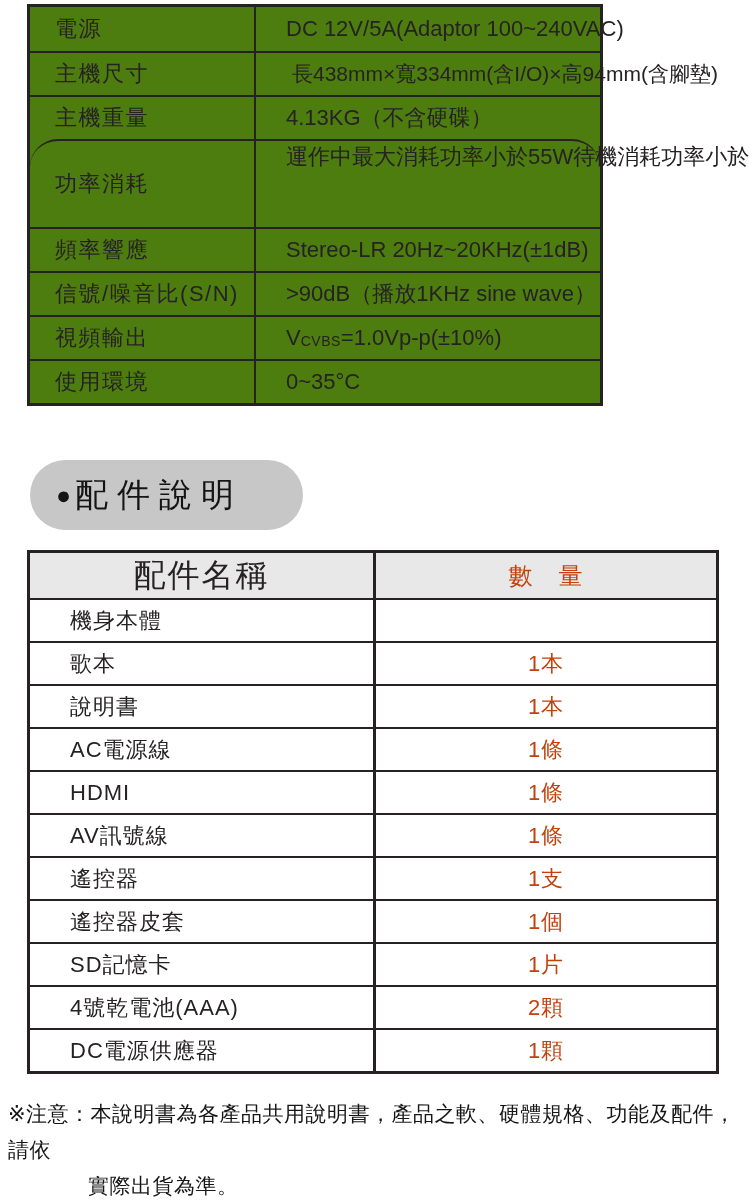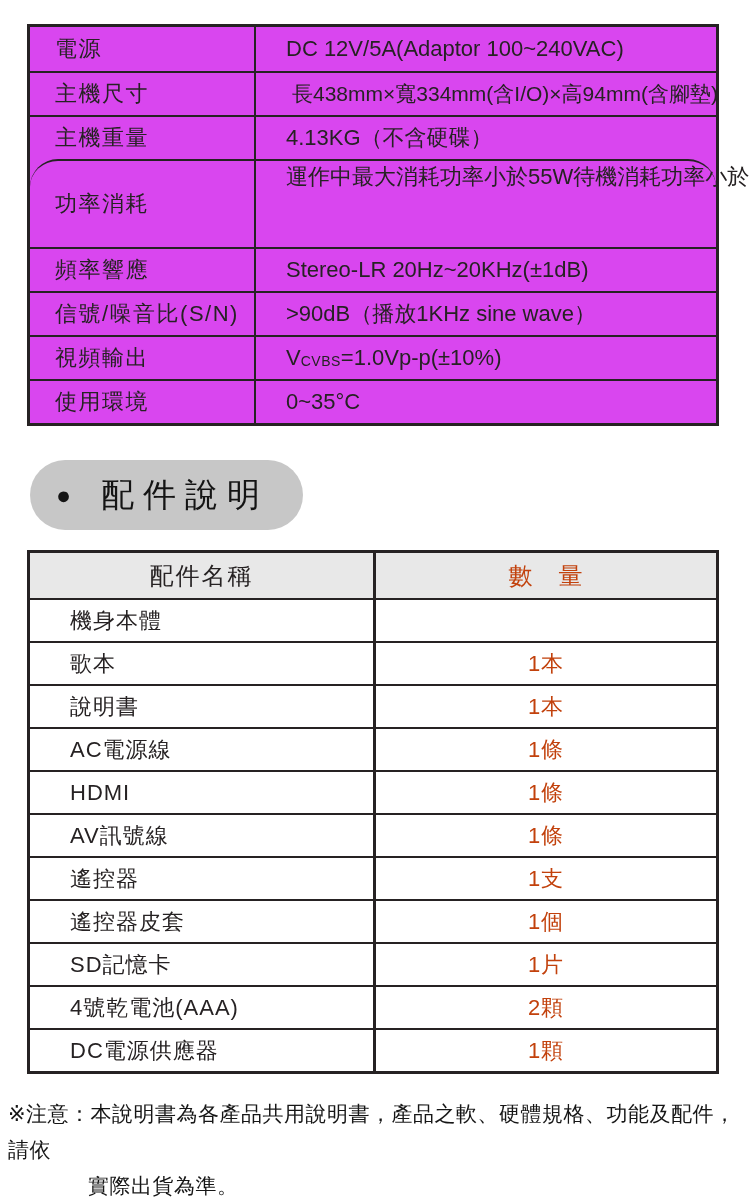--- a/index.html
+++ b/index.html
@@ -6,22 +6,22 @@
   html,body { background:#ffffff; }
   body {
     width:750px; height:1200px; position:relative;
     font-family:"Liberation Sans","DejaVu Sans",sans-serif;
     color:#1e1e1e;
   }
   .page { position:relative; width:750px; height:1200px; overflow:hidden; }
 
   
   .spec-table {
-    position:absolute; left:27px; top:24px; width:692px;
-    border:3px solid #262223; background:#d946ef;
+    position:absolute; left:27px; top:4px; width:576px;
+    border:3px solid #262223; background:#4d7c0f;
   }
   .spec-row { display:flex; border-top:2px solid #262223; }
   .spec-row:first-child { border-top:none; }
   .spec-label {
     width:226px; flex:0 0 auto; border-right:2px solid #262223;
     display:flex; align-items:center; padding-left:25px;
     font-size:22px; letter-spacing:1.5px; color:#262223;
   }
   .spec-value {
     flex:1; display:flex; align-items:center; padding-left:30px;
@@ -37,42 +37,42 @@
   .sub-caps { font-size:14px; letter-spacing:0.5px; padding-top:5px; }
 
   
   .section-pill {
     position:absolute; left:30px; top:460px; width:273px; height:70px;
     background:#c7c7c7; border-radius:36px;
     display:flex; align-items:center; padding-left:26px;
   }
   .bullet { font-size:25px; color:#141414; line-height:1; }
   .section-title {
-    font-size:33px; margin-left:30px; letter-spacing:9px;
+    font-size:33px; margin-left:4px; letter-spacing:9px;
     color:#141414; white-space:nowrap;
   }
 
   
   .acc-table {
     position:absolute; left:27px; top:550px; width:692px;
     border:3px solid #262223; background:#fff;
   }
   .acc-row { display:flex; border-top:2px solid #262223; height:43px; }
   .acc-row.header { border-top:none; height:45px; background:#e8e8e8; }
   .acc-name {
     width:346px; flex:0 0 auto; border-right:3px solid #262223;
     display:flex; align-items:center; padding-left:40px;
     font-size:22px; letter-spacing:1px; color:#262223; white-space:nowrap;
   }
   .acc-qty {
     flex:1; display:flex; align-items:center; justify-content:center;
     font-size:22px; letter-spacing:1px; color:#c2410c;
   }
   .acc-row.header .acc-name {
-    justify-content:center; padding-left:0; font-size:24px; letter-spacing:2px;
+    justify-content:center; padding-left:0; font-size:32px; letter-spacing:2px;
   }
   .acc-row.header .acc-qty { font-size:24px; }
 
   
   .note {
     position:absolute; left:8px; top:1096px; width:738px;
     font-size:21px; line-height:36px; color:#161616; letter-spacing:0.5px;
   }
   .note-indent { margin-left:80px; }
 </style>

